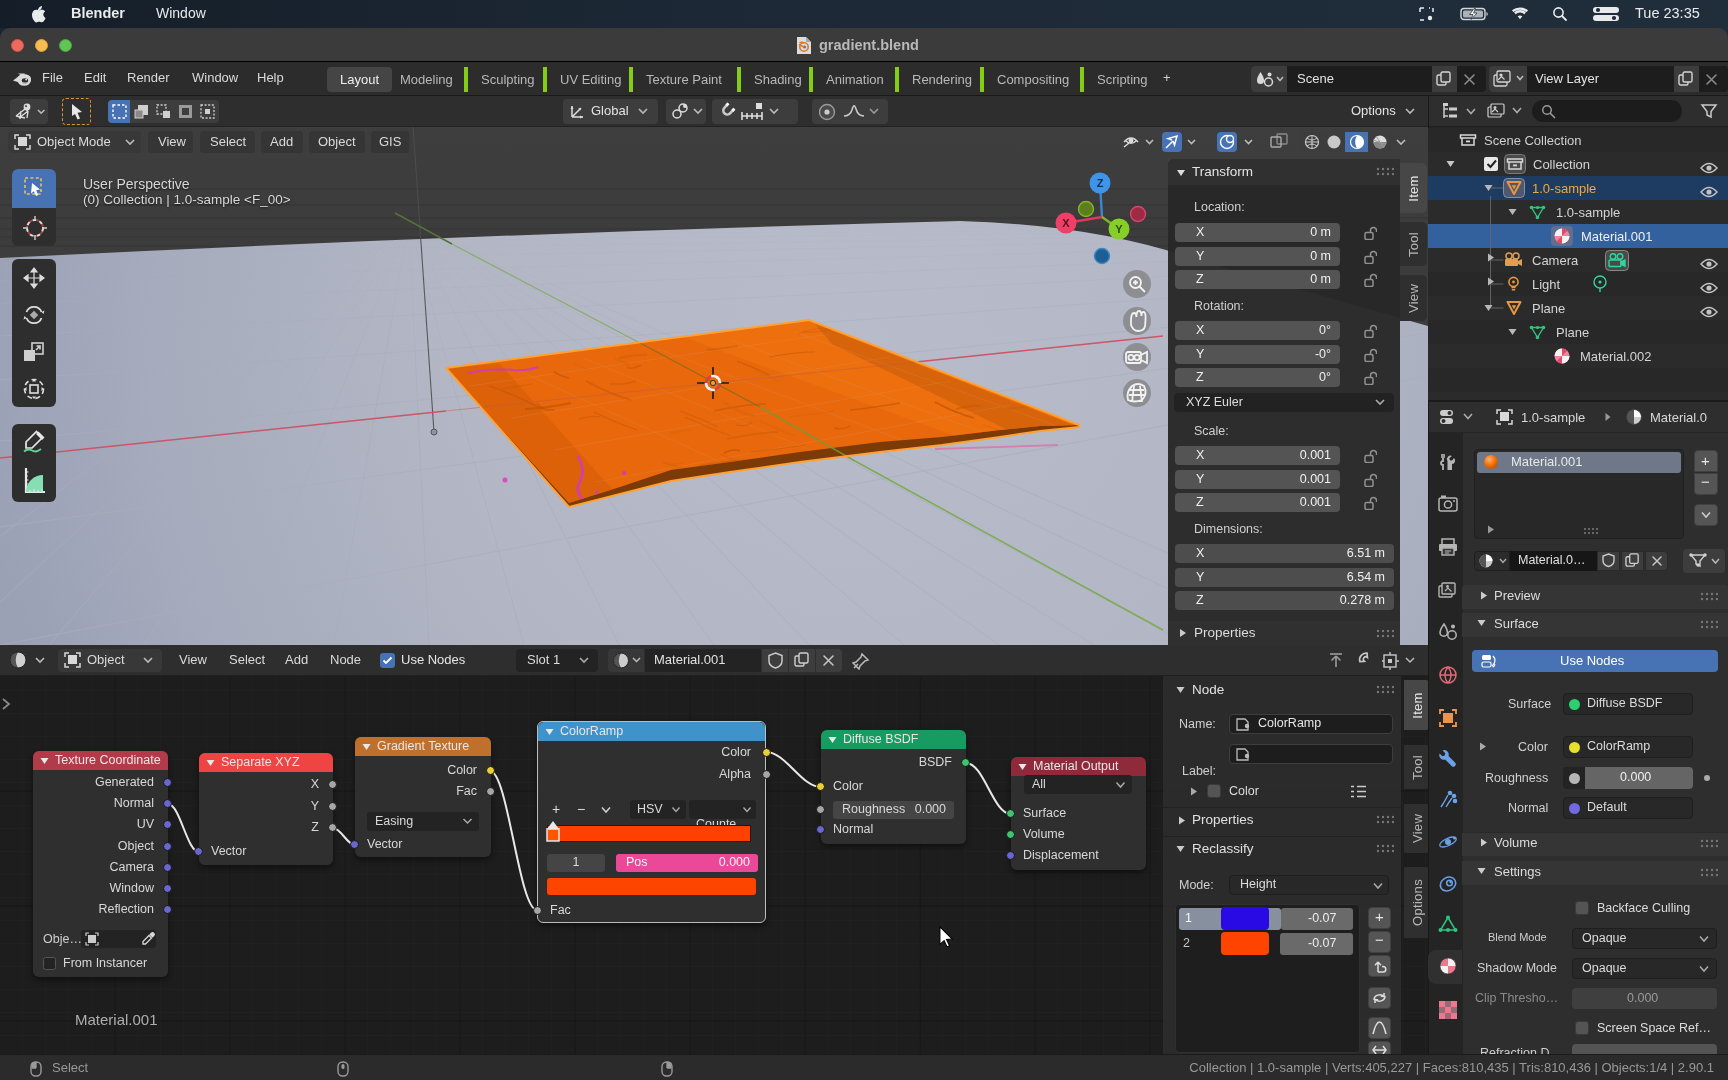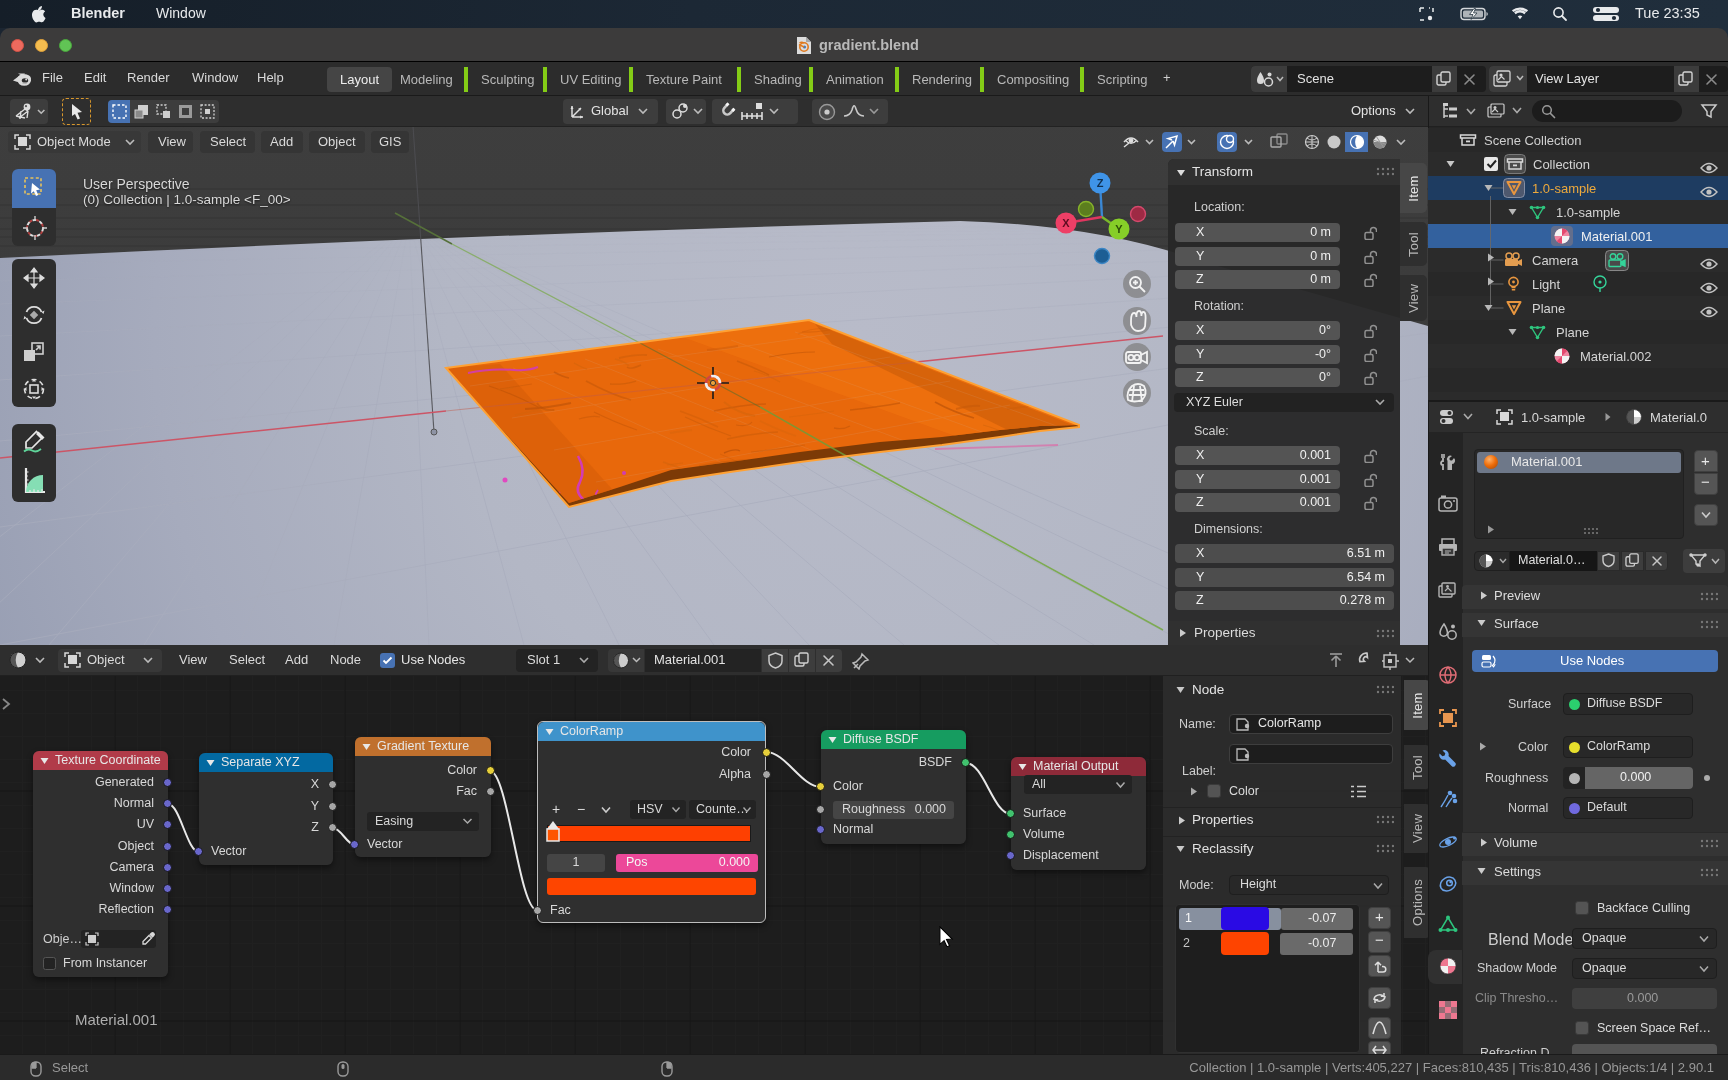--- a/index.html
+++ b/index.html
@@ -791,21 +791,21 @@
           <path d="M1 4 V1 H4 M10 1 h3 v3 M13 10 v3 h-3 M4 13 H1 v-3" fill="none" stroke="#ccc" stroke-width="1.2"></path>
         </svg>
         <svg style="position:absolute;left:108px;top:180px" width="15" height="15" viewBox="0 0 15 15">
           <path d="M13.2 1.8 a2.3 2.3 0 0 0-3.3 0 l-1.6 1.8 3.2 3.2 1.7-1.7 a2.3 2.3 0 0 0 0-3.3 z" fill="#d8d8d8"></path>
           <path d="M8 4.5 L10.5 7 L4.5 13 H2 V10.5 Z" fill="none" stroke="#d8d8d8" stroke-width="1.3"></path>
         </svg>
         <div style="position:absolute;left:10px;top:206px;width:13px;height:13px;background:#232323;border:1px solid #555;border-radius:2.5px;"></div>
         <span style="position:absolute;left:30px;top:205px;color:#d8d8d8;font-size:12.5px;white-space:nowrap;">From Instancer</span>
       </div>
     <div class="node" style="left:199px;top:108px;width:134px;height:112px;">
-        <div class="nhdr" style="background:#0369a1;">
+        <div class="nhdr" style="background:#ef4444;">
           <svg style="position:absolute;left:7px;top:6px" width="9" height="8" viewBox="0 0 9 8">
             <path d="M0.5 1 h8 l-4 6 z" fill="#e8e8e8"></path>
           </svg>
           <span style="position:absolute;left:22px;top:2px;">Separate XYZ</span>
         </div>
         <span style="position:absolute;right:14px;top:24px;color:#d8d8d8;font-size:12.5px;white-space:nowrap;">X</span>
         <div class="sock" style="left:129px;top:27px;background:#a6a6a6;"></div>
         <span style="position:absolute;right:14px;top:46px;color:#d8d8d8;font-size:12.5px;white-space:nowrap;">Y</span>
         <div class="sock" style="left:129px;top:49px;background:#a6a6a6;"></div>
         <span style="position:absolute;right:14px;top:67px;color:#d8d8d8;font-size:12.5px;white-space:nowrap;">Z</span>
@@ -853,21 +853,21 @@
         <svg style="position:absolute;left:62px;top:84px" width="12" height="9" viewBox="0 0 12 9">
           <path d="M2 1.5 l4 4.5 4-4.5" fill="none" stroke="#ccc" stroke-width="1.6"></path>
         </svg>
         <div style="position:absolute;left:92px;top:78px;width:56px;height:19px;background:#232323;border-radius:3px;">
           <span style="position:absolute;left:7px;top:2px;">HSV</span>
           <svg style="position:absolute;right:5px;top:6px" width="10" height="8" viewBox="0 0 10 8">
             <path d="M1.5 1.5 l3.5 4 3.5-4" fill="none" stroke="#aaa" stroke-width="1.4"></path>
           </svg>
         </div>
         <div style="position:absolute;left:151px;top:78px;width:67px;height:19px;background:#232323;border-radius:3px;">
-          <span style="position:absolute;left:7px;top:2px;">Counte…</span>
+          <span style="position:absolute;left:7px;top:17px;">Counte…</span>
           <svg style="position:absolute;right:4px;top:6px" width="10" height="8" viewBox="0 0 10 8">
             <path d="M1.5 1.5 l3.5 4 3.5-4" fill="none" stroke="#aaa" stroke-width="1.4"></path>
           </svg>
         </div>
         <div style="position:absolute;left:9px;top:103px;width:204px;height:17px;background:#fe4001;border:1px solid #1a1a1a;"></div>
         <svg style="position:absolute;left:7px;top:99px" width="16" height="34" viewBox="0 0 16 34">
           <path d="M8 0 L14 8 H2 Z" fill="#e8e8e8"></path>
           <rect x="2" y="8" width="12" height="12" fill="#fe5500" stroke="#e8e8e8" stroke-width="1.5"></rect>
         </svg>
         <div style="position:absolute;left:9px;top:132px;width:58px;height:18px;background:#454545;border-radius:3px;text-align:center;"><span style="position:relative;top:1px;">1</span></div>
@@ -1495,21 +1495,21 @@
         <circle cx="12" cy="2" r="1.2"></circle>
         <circle cx="17" cy="2" r="1.2"></circle>
         <circle cx="2" cy="7" r="1.2"></circle>
         <circle cx="7" cy="7" r="1.2"></circle>
         <circle cx="12" cy="7" r="1.2"></circle>
         <circle cx="17" cy="7" r="1.2"></circle>
       </g>
     </svg>
   <div style="position:absolute;left:1575px;top:901px;width:14px;height:14px;background:#545454;border:1px solid #3a3a3a;border-radius:3px;"></div>
   <span style="position:absolute;left:1597px;top:901px;color:#dcdcdc;font-size:12.5px;">Backface Culling</span>
-  <span style="position:absolute;left:1488px;top:931px;color:#cfcfcf;font-size:16px;">Blend Mode</span>
+  <span style="position:absolute;left:1488px;top:931px;color:#cfcfcf;font-size:11px;">Blend Mode</span>
     <div style="position:absolute;left:1572px;top:928px;width:145px;height:21px;background:#282828;border:1px solid #1e1e1e;border-radius:4px;"></div>
     <span style="position:absolute;left:1582px;top:931px;color:#dcdcdc;font-size:12.5px;">Opaque</span>
     <svg style="position:absolute;left:1698px;top:935px" width="12" height="9" viewBox="0 0 12 9">
       <path d="M2 1.5 l4 4.5 4-4.5" fill="none" stroke="#aaa" stroke-width="1.5"></path>
     </svg>
   <span style="position:absolute;left:1477px;top:961px;color:#cfcfcf;font-size:12.5px;">Shadow Mode</span>
     <div style="position:absolute;left:1572px;top:958px;width:145px;height:21px;background:#282828;border:1px solid #1e1e1e;border-radius:4px;"></div>
     <span style="position:absolute;left:1582px;top:961px;color:#dcdcdc;font-size:12.5px;">Opaque</span>
     <svg style="position:absolute;left:1698px;top:965px" width="12" height="9" viewBox="0 0 12 9">
       <path d="M2 1.5 l4 4.5 4-4.5" fill="none" stroke="#aaa" stroke-width="1.5"></path>

